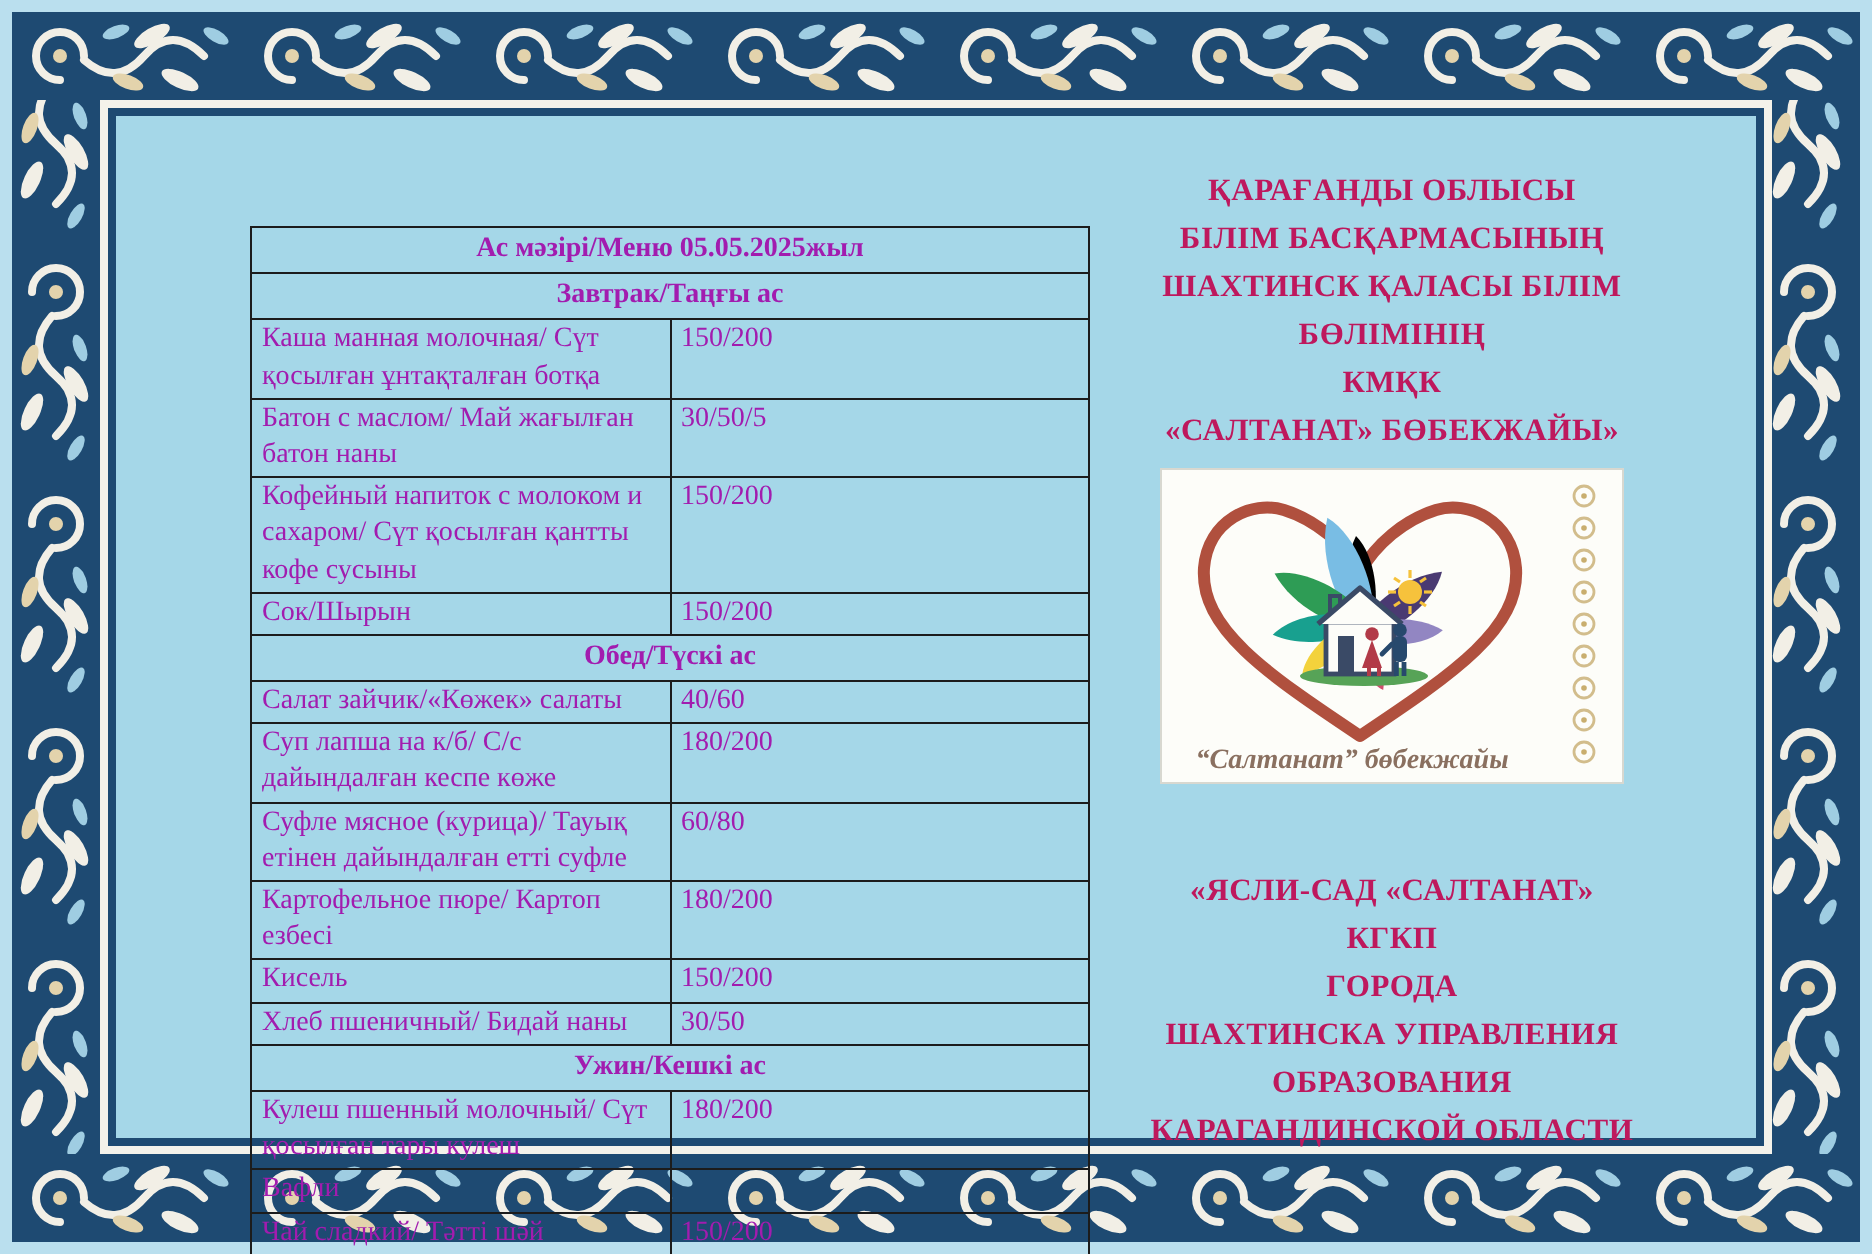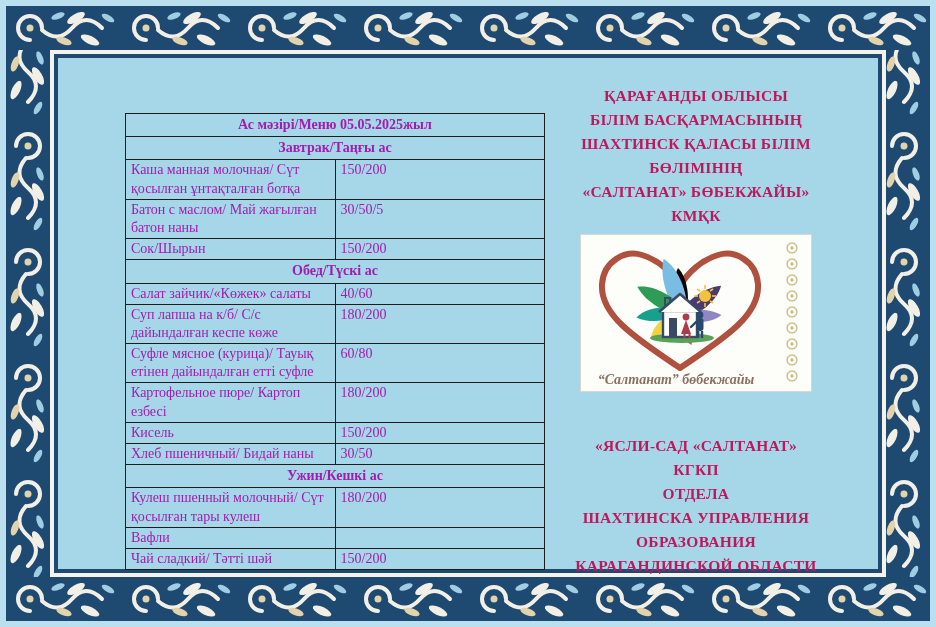--- a/index.html
+++ b/index.html
@@ -108,20 +108,24 @@
           </tr>
           <tr>
             <td class="c-name">Каша манная молочная/ Сүт қосылған ұнтақталған ботқа</td>
             <td class="c-portion">150/200</td>
           </tr>
           <tr>
             <td class="c-name">Батон с маслом/ Май жағылған батон наны</td>
             <td class="c-portion">30/50/5</td>
           </tr>
           <tr>
+            <td class="c-name">Кофейный напиток с молоком и сахаром/ Сүт қосылған қантты кофе сусыны</td>
+            <td class="c-portion">150/200</td>
+          </tr>
+          <tr>
             <td class="c-name">Сок/Шырын</td>
             <td class="c-portion">150/200</td>
           </tr>
           <tr>
             <td class="t-section" colspan="2">Обед/Түскі ас</td>
           </tr>
           <tr>
             <td class="c-name">Салат зайчик/«Көжек» салаты</td>
             <td class="c-portion">40/60</td>
           </tr>
@@ -164,22 +168,22 @@
     </table>
 
     <div class="right-panel">
 
       <div class="head-lines">
 
       <div>ҚАРАҒАНДЫ ОБЛЫСЫ</div>
           <div>БІЛІМ БАСҚАРМАСЫНЫҢ</div>
           <div>ШАХТИНСК ҚАЛАСЫ БІЛІМ</div>
           <div>БӨЛІМІНІҢ</div>
+          <div>КМҚК</div>
           <div>«САЛТАНАТ» БӨБЕКЖАЙЫ»</div>
-          <div>КМҚК</div>
         </div>
 
       <div class="logo-box">
         <svg viewBox="0 0 232 158" width="232" height="158">
           <rect x="0.5" y="0.5" width="231" height="157" fill="#fdfdf9" stroke="#d8d8d0"></rect>
 
           <g stroke="#d2bd8c" fill="none" stroke-width="1.4">
             <g id="rosette">
               <circle cx="212" cy="14" r="5"></circle>
               <circle cx="212" cy="14" r="1.4" fill="#c9ae6e" stroke="none"></circle>
@@ -244,21 +248,21 @@
             </g>
           </g>
           <text x="96" y="150" text-anchor="middle" font-size="14" font-style="italic" font-weight="bold" fill="#8a7060" font-family="Liberation Serif, serif">“Салтанат” бөбекжайы</text>
         </svg>
       </div>
 
       <div class="foot-lines">
 
       <div>«ЯСЛИ-САД «САЛТАНАТ»</div>
           <div>КГКП</div>
-          <div>ОТДЕЛА</div>
+          <div>ГОРОДА</div>
           <div>ШАХТИНСКА  УПРАВЛЕНИЯ</div>
           <div>ОБРАЗОВАНИЯ</div>
           <div>КАРАГАНДИНСКОЙ ОБЛАСТИ</div>
         </div>
 
     </div>
   </div>
 </div>
 
 </body></html>

